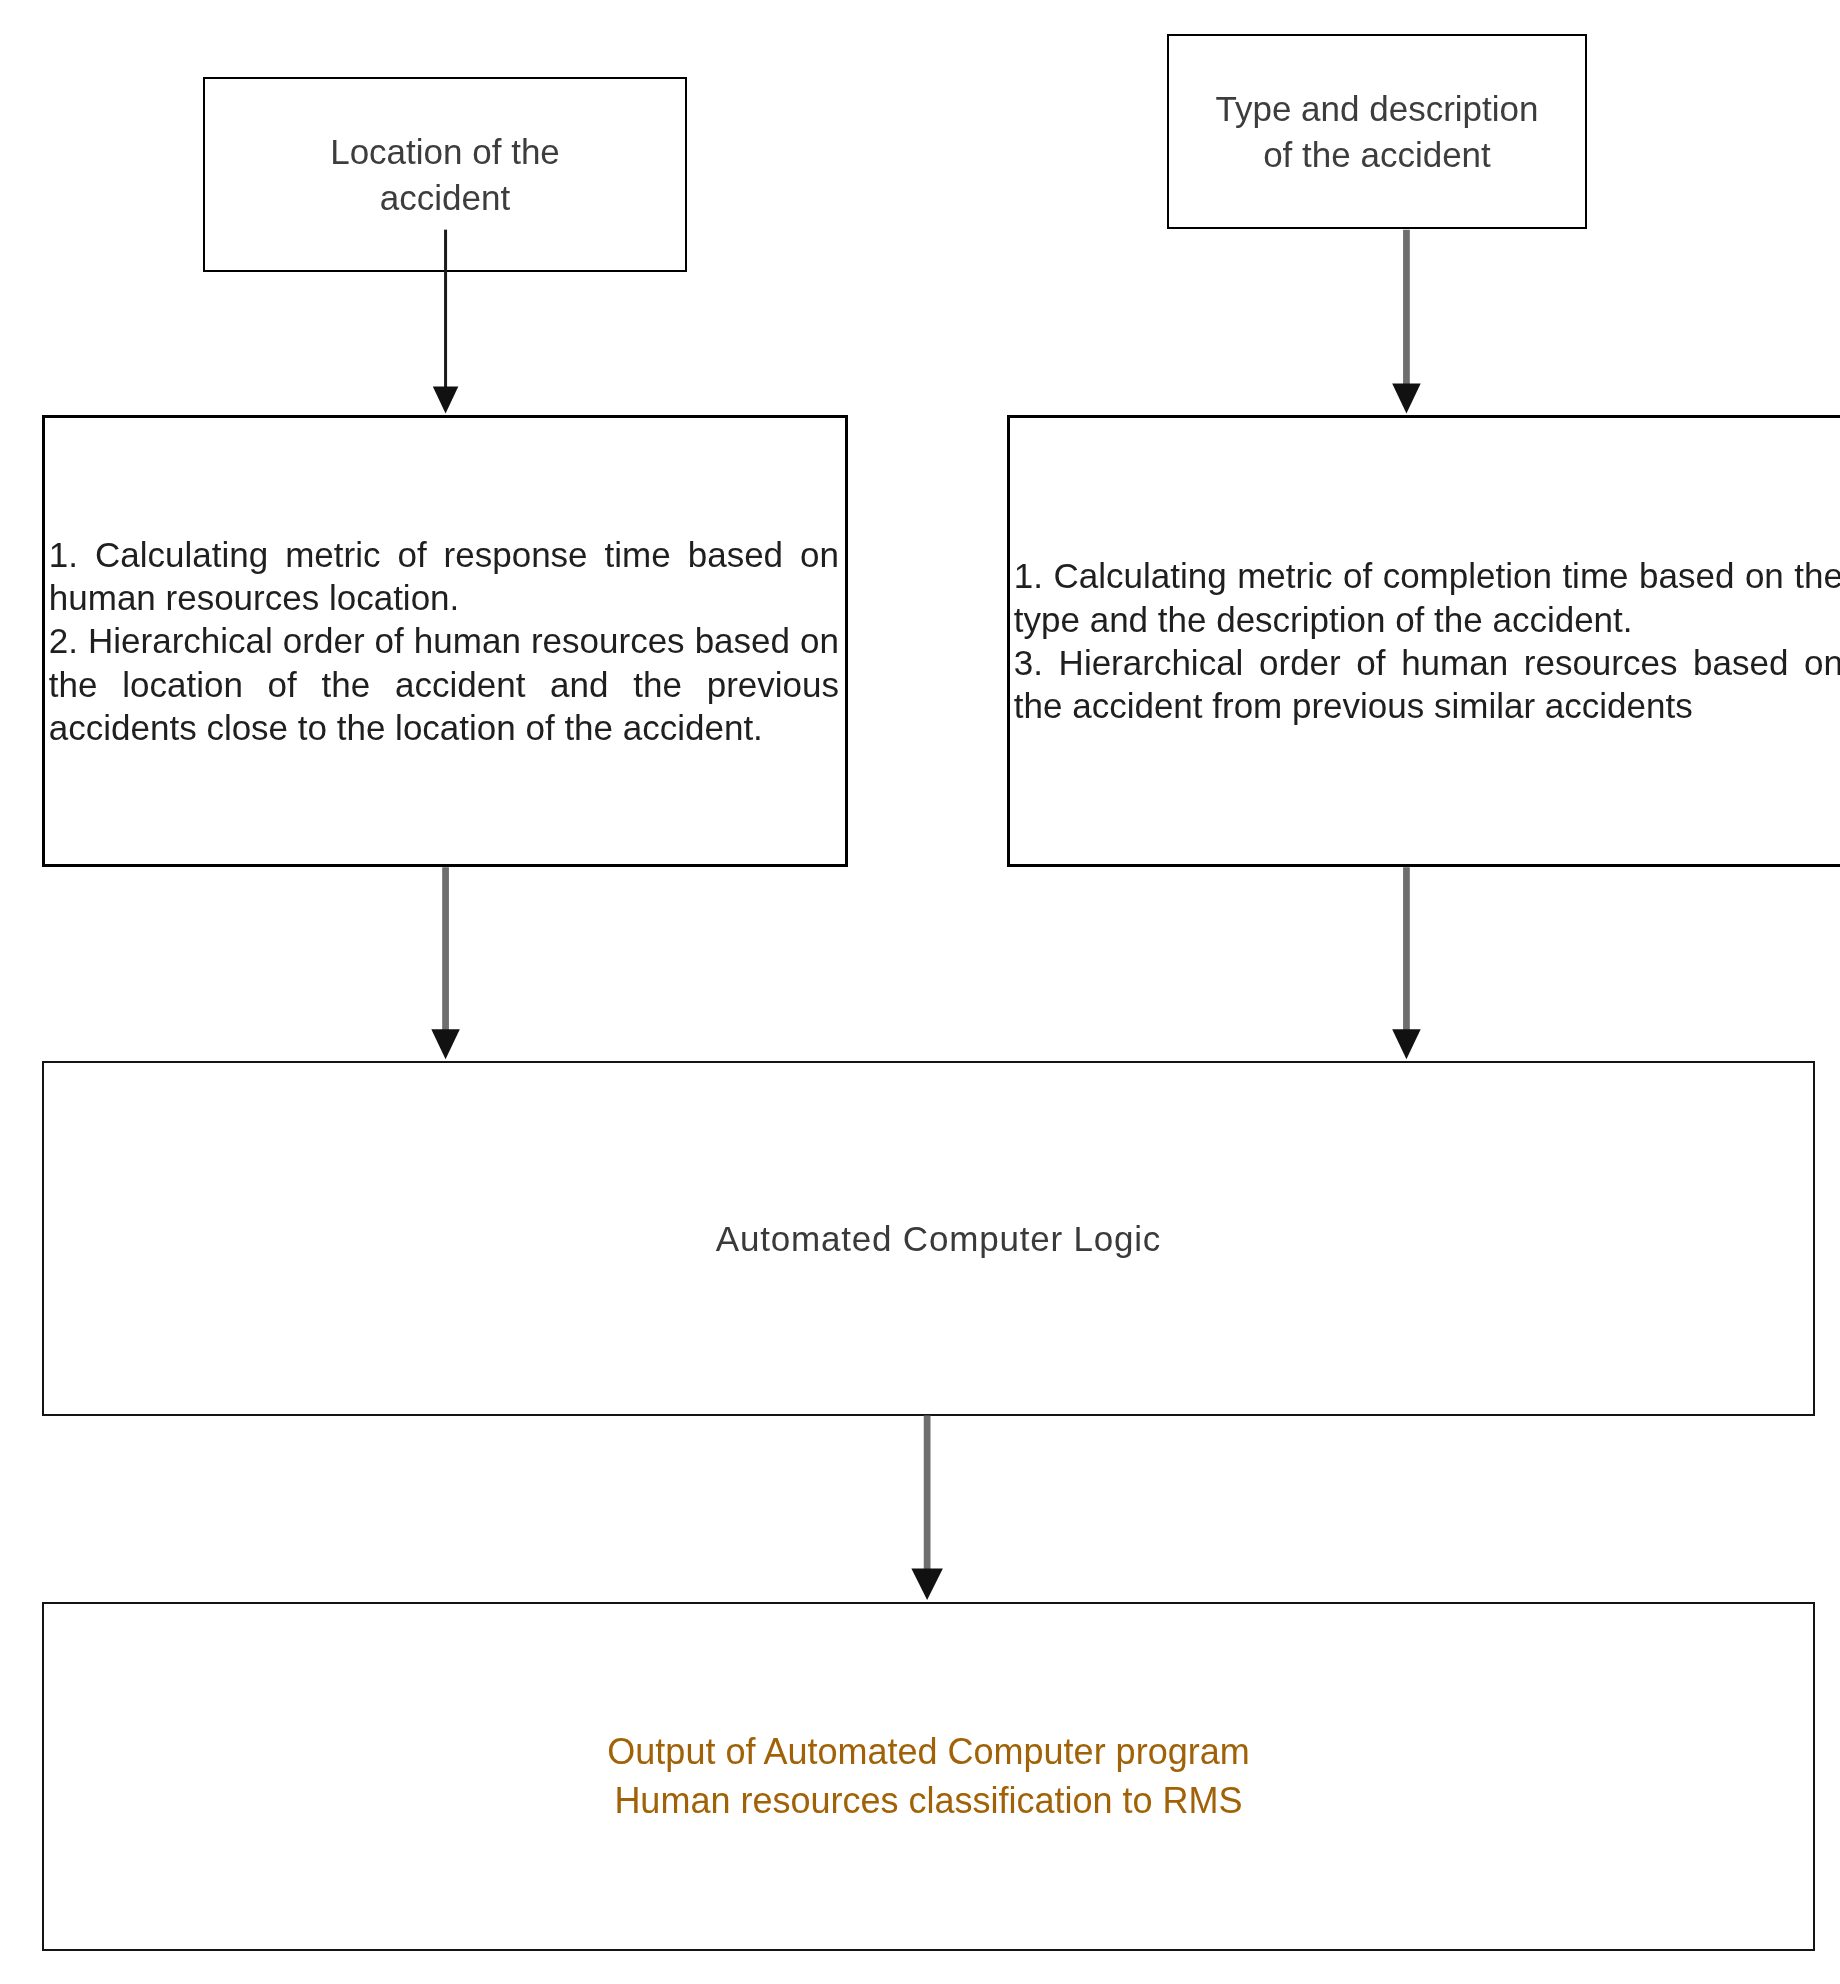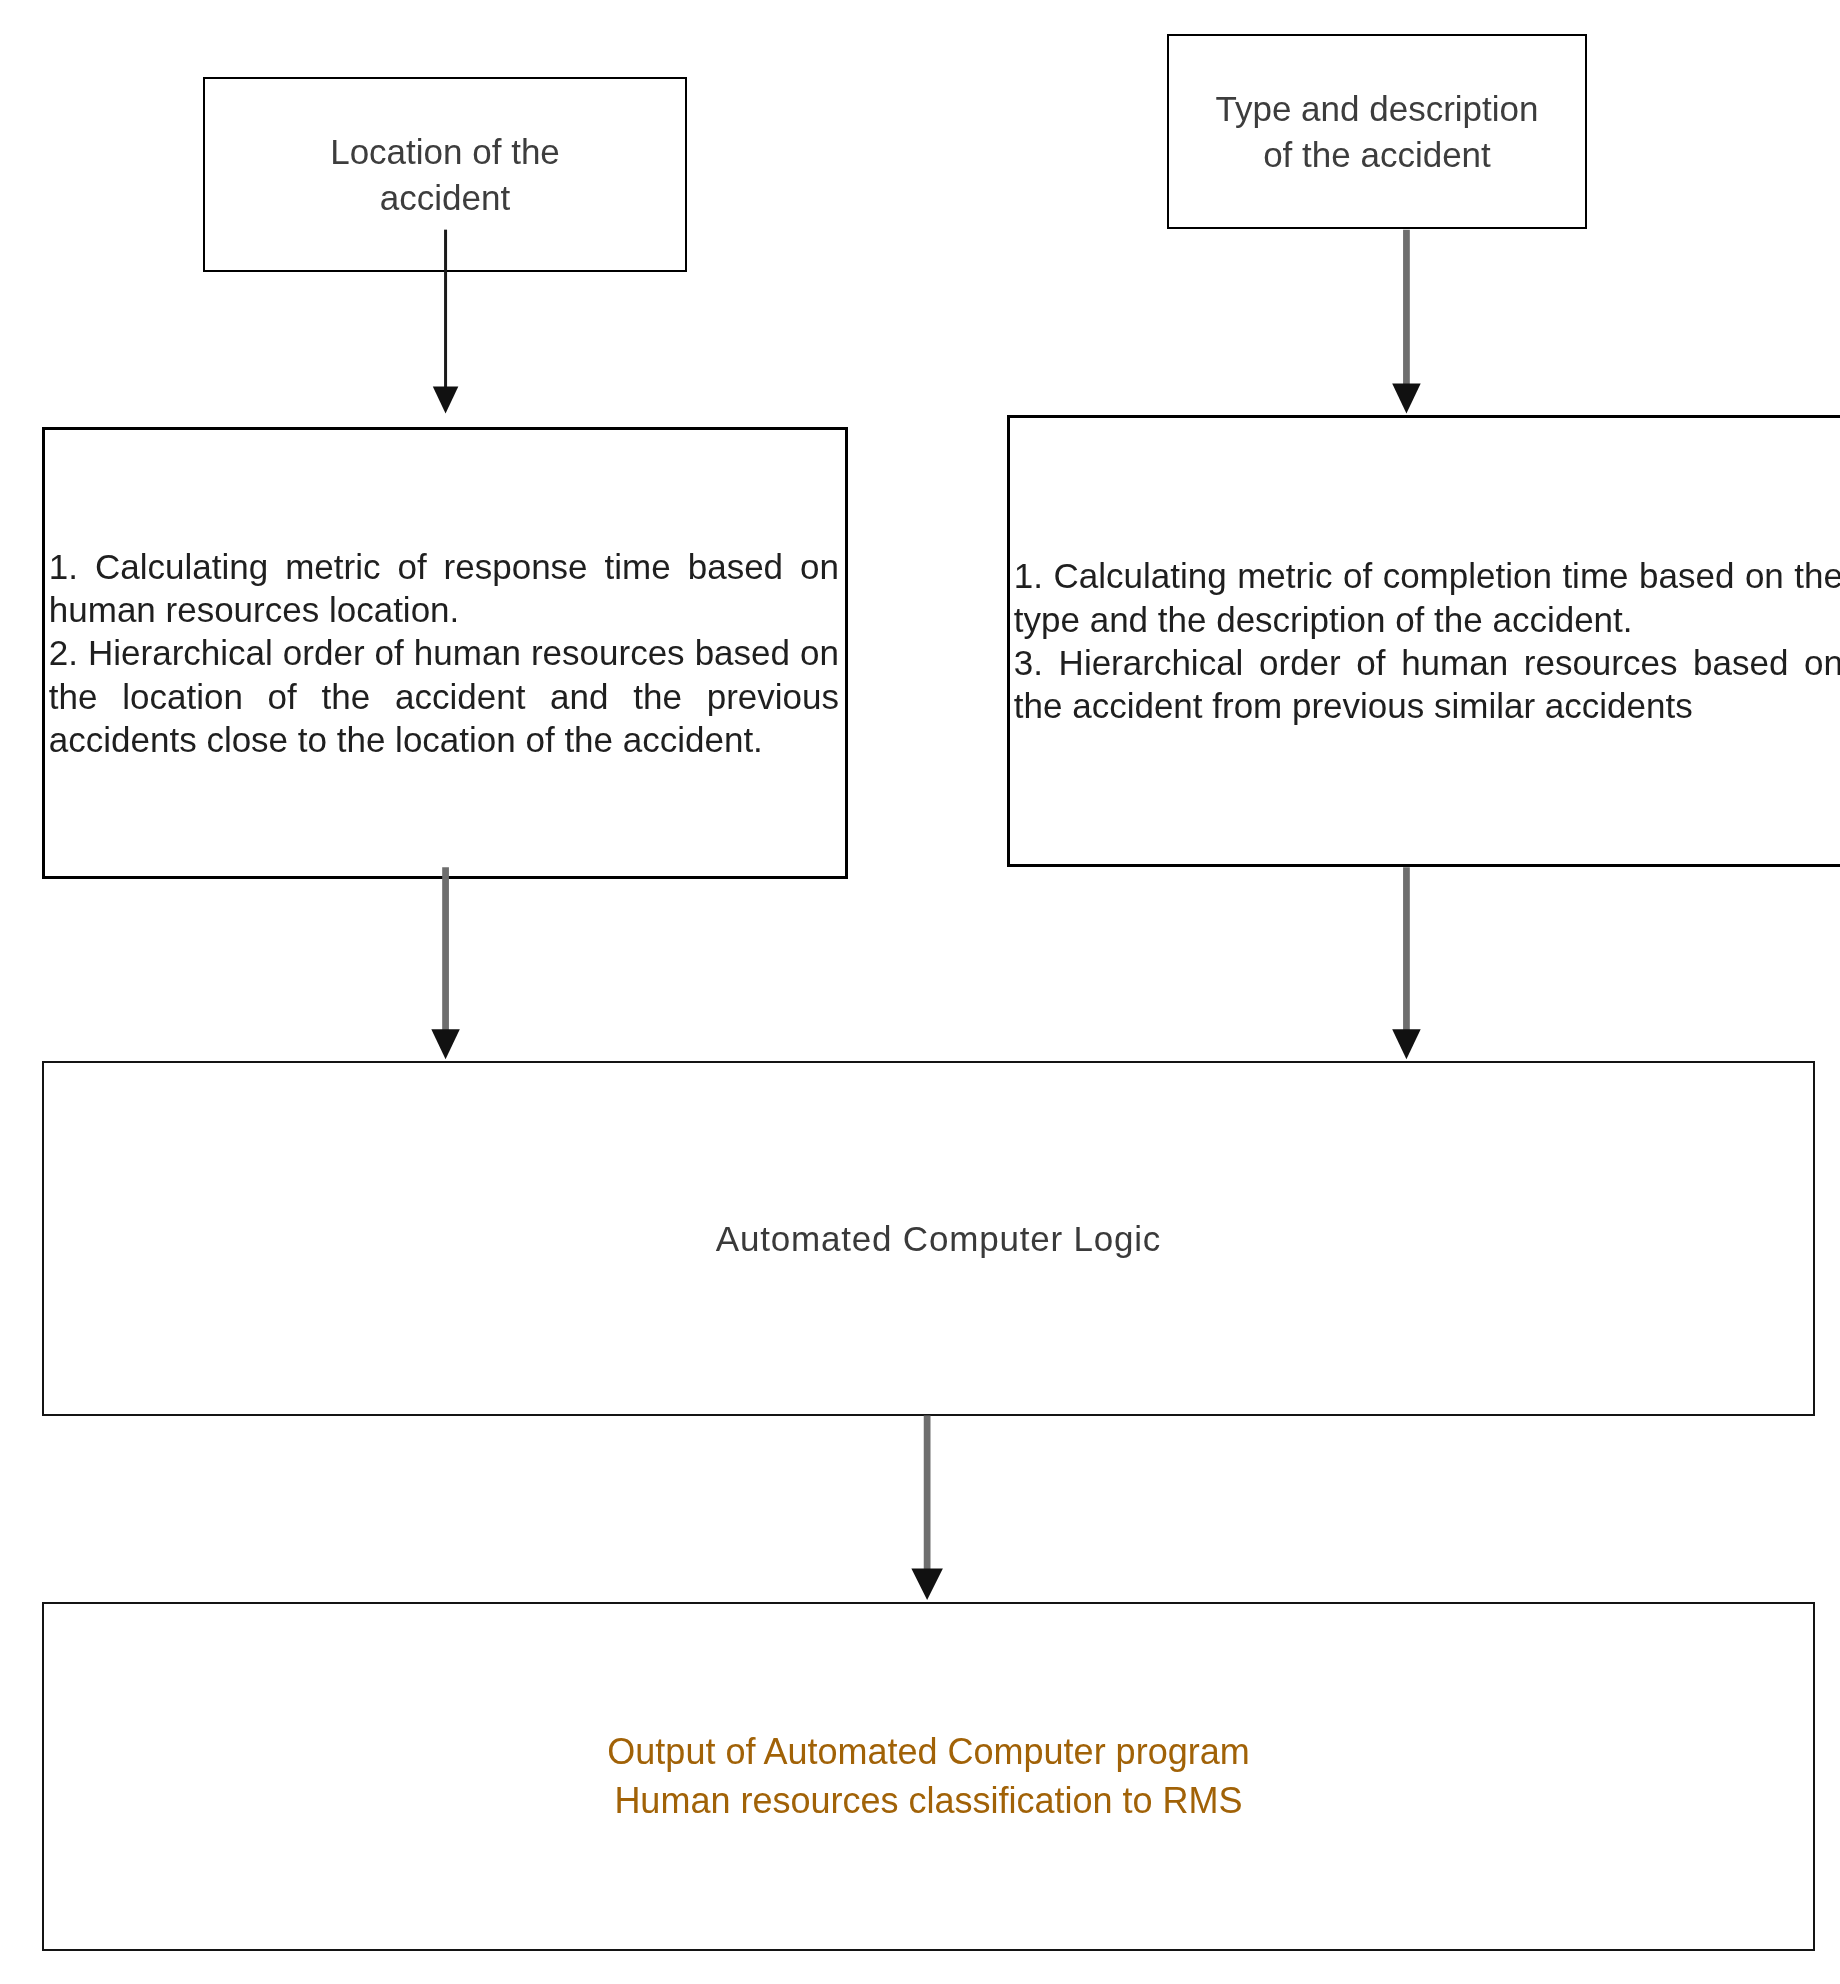--- a/index.html
+++ b/index.html
@@ -28,21 +28,21 @@
   .center-flex {
     display: flex;
     flex-direction: column;
     align-items: center;
     justify-content: center;
     text-align: center;
   }
 
   .box-location   { left: 203px;  top: 34px;   width: 484px;  height: 195px; margin-top: 43px; }
   .box-type       { left: 1167px; top: 34px;   width: 420px;  height: 195px; }
-  .box-left-det   { left: 42px;   top: 415px;  width: 806px; height: 452px; margin-top: 12px; }
+  .box-left-det   { left: 42px;   top: 415px;  width: 806px; height: 452px; }
   .box-right-det  { left: 1007px; top: 415px;  width: 845px; height: 452px; }
   .box-logic      { left: 42px;   top: 1061px; width: 1773px; height: 355px; padding-left: 20px; }
   .box-output     { left: 42px;   top: 1602px; width: 1773px; height: 349px; }
 
   .title-text {
     font-size: 35px;
     line-height: 1.3;
     color: #3d3d3d;
     white-space: pre-line;
   }

